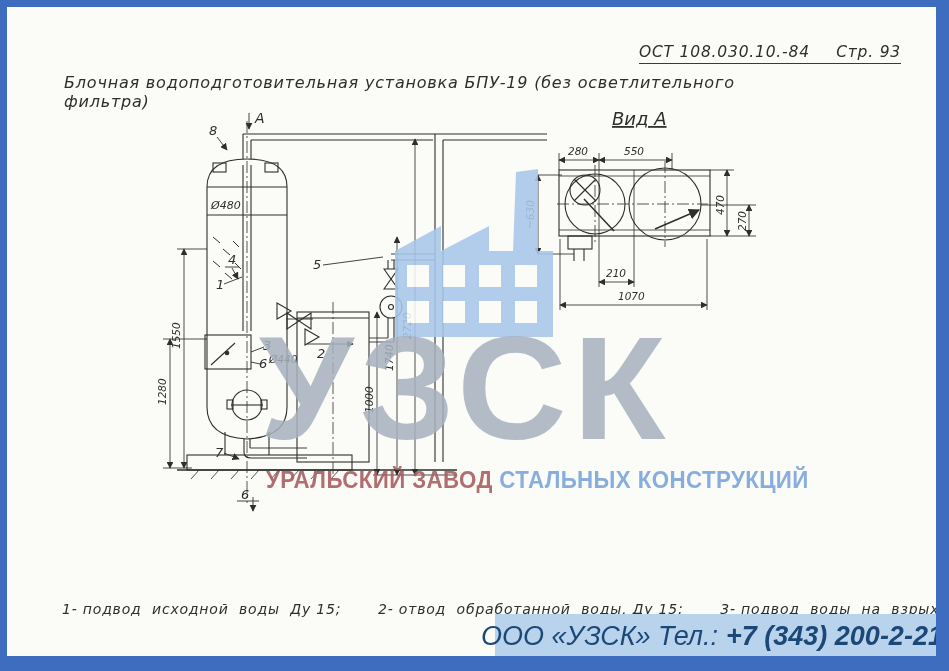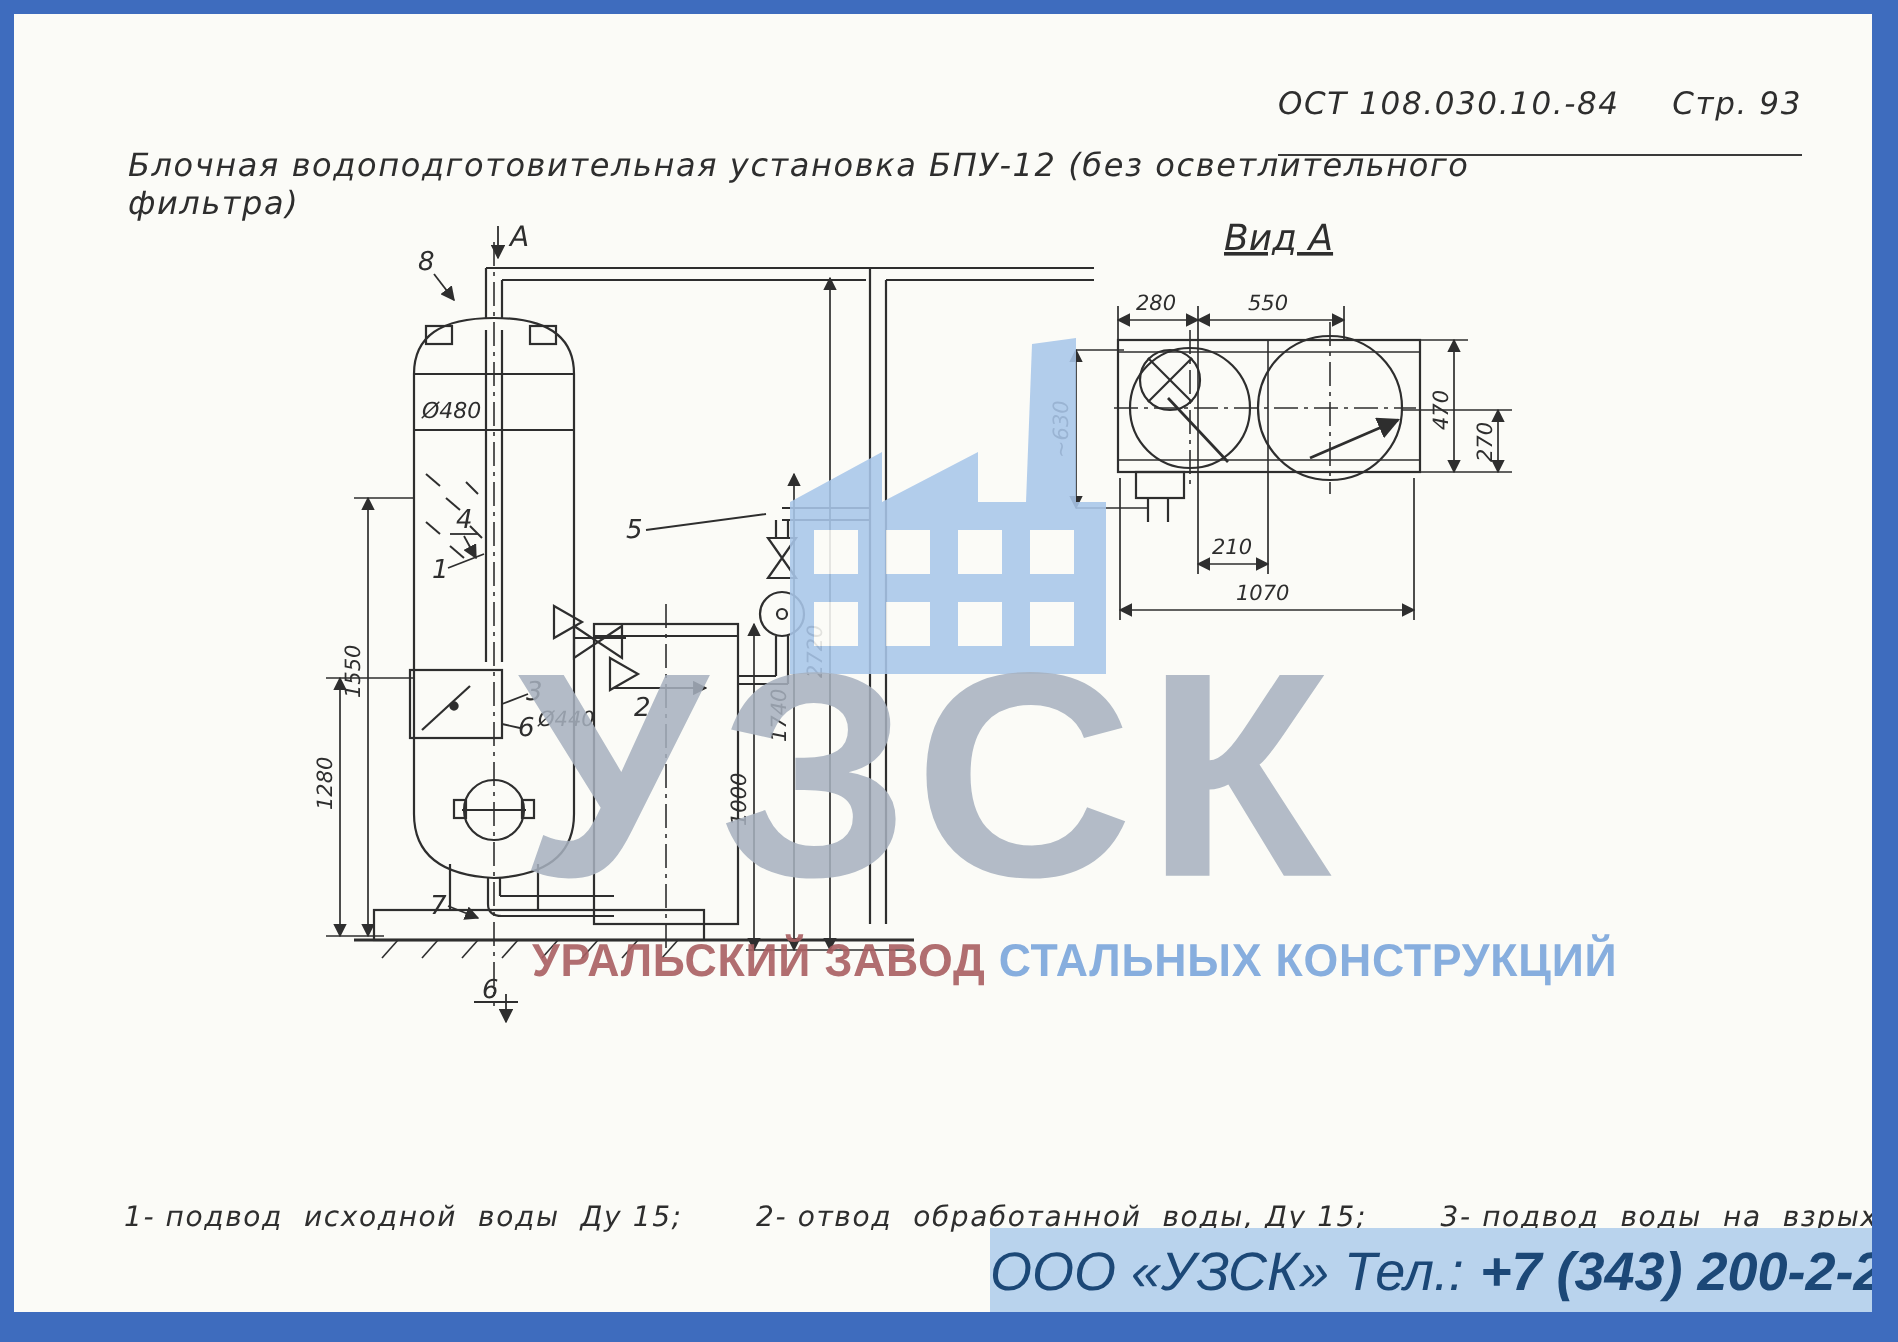--- a/index.html
+++ b/index.html
@@ -6,21 +6,21 @@
   .page{
     position:relative;width:949px;height:671px;box-sizing:border-box;
     border:solid #3e6cbe;border-width:7px 13px 15px 7px;
     background:#fbfbf7;overflow:hidden;
     font-family:"DejaVu Sans",sans-serif;color:#2b2b2b;
   }
   .hand{font-style:italic;letter-spacing:.8px;color:#2e2e2e;}
   .hdr{
     position:absolute;left:632px;top:36px;width:262px;display:flex;
     justify-content:space-between;border-bottom:1.6px solid #3a3a3a;
-    padding-bottom:16px;font-size:15.5px;
+    padding-bottom:2px;font-size:15.5px;
   }
   .title{position:absolute;left:57px;top:66px;width:700px;font-size:16px;}
   .notes{position:absolute;left:55px;top:545px;font-size:14px;line-height:23px;white-space:pre;}
   svg text{font-family:"DejaVu Sans",sans-serif;font-style:italic;fill:#2e2e2e;}
   .svgwrap{position:absolute;z-index:1;}
   
   .wm{position:absolute;z-index:2;pointer-events:none;}
   .wm-acronym{
     left:252px;top:308px;font-size:152px;line-height:1;font-weight:bold;
     font-family:"Liberation Sans",sans-serif;color:#a7b1bf;letter-spacing:6px;
@@ -30,37 +30,37 @@
     left:259px;top:460px;font-size:23px;font-weight:bold;white-space:nowrap;
     font-family:"Liberation Sans",sans-serif;letter-spacing:.4px;
     transform:scaleX(.97);transform-origin:left;opacity:.9;
   }
   .wm-tag-red{color:#a95f62;}
   .wm-tag-blue{color:#7ba6dc;}
   .wm-icon{left:388px;top:162px;width:158px;height:168px;opacity:.88;}
   
   .footer{
     position:absolute;z-index:5;left:488px;top:607px;width:449px;height:44px;
-    background:#b9d3ed;display:flex;align-items:center;
+    background:#b9d3ed;display:flex;align-items:center;justify-content:center;
     font-style:italic;font-size:27px;color:#1c4877;white-space:nowrap;
     font-family:"Liberation Sans",sans-serif;
   }
   .footer b{margin-left:8px;}
 </style>
 </head>
 <body>
 
 <div class="page">
 
   <div class="hdr hand">
     <span>ОСТ 108.030.10.-84</span>
     <span>Стр. 93</span>
   </div>
 
-  <div class="title hand">Блочная  водоподготовительная  установка  БПУ-12 (без осветлительного  фильтра)</div>
+  <div class="title hand">Блочная  водоподготовительная  установка  БПУ-19 (без осветлительного  фильтра)</div>
 
   <svg class="svgwrap" style="left:140px;top:100px" width="410" height="412" viewBox="0 0 410 412">
     <defs>
       <marker id="arr" viewBox="0 0 10 10" refX="9" refY="5" markerWidth="8" markerHeight="8" orient="auto-start-reverse">
         <path d="M0,0 L10,5 L0,10 z" fill="#2e2e2e"></path>
       </marker>
     </defs>
     <g stroke="#2e2e2e" stroke-width="1.1" fill="none">
 
       <line x1="100" y1="14" x2="100" y2="396" stroke-dasharray="12 3 2 3" stroke-width=".8"></line>

